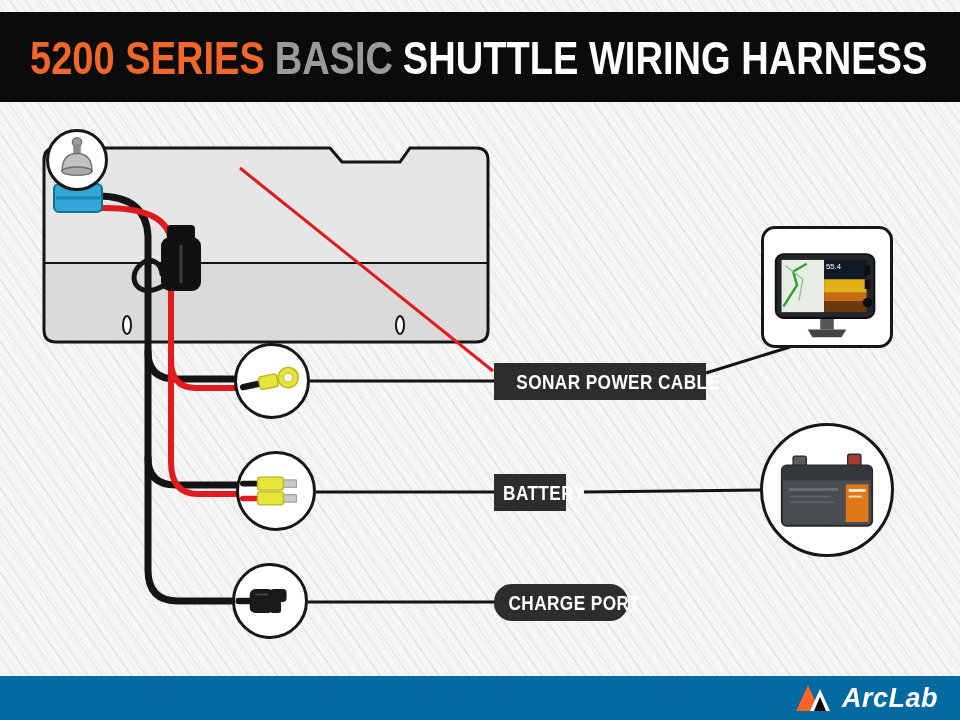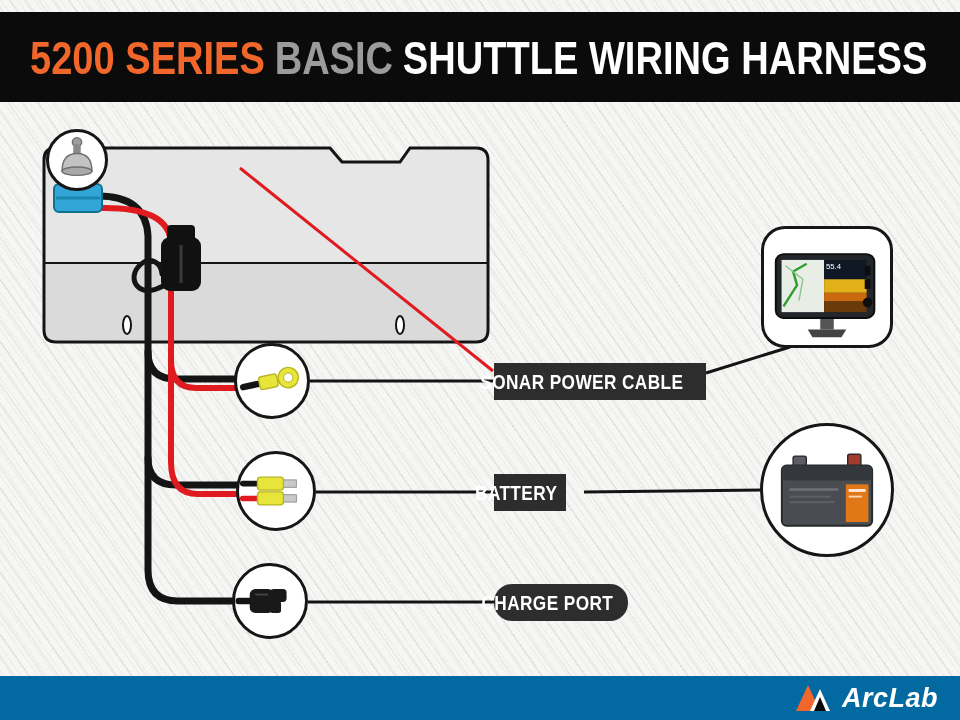--- a/index.html
+++ b/index.html
@@ -32,30 +32,30 @@
     position:absolute; background:#fff; border:3px solid #161616; border-radius:50%;
     display:flex; align-items:center; justify-content:center; z-index:3;
   }
   .suction { left:46px; top:129px; width:62px; height:62px; }
   .c1 { left:234px; top:343px; width:76px; height:76px; }
   .c2 { left:236px; top:451px; width:80px; height:80px; }
   .c3 { left:232px; top:563px; width:76px; height:76px; }
 
   .tag {
     position:absolute; height:37px; background:#2d2d2d; color:#fff;
-    display:flex; align-items:center; justify-content:flex-end; z-index:3;
+    display:flex; align-items:center; justify-content:flex-start; z-index:3;
   }
   .tag span { transform:scaleX(0.82); white-space:nowrap; font-size:21px; font-weight:700; letter-spacing:0.5px; }
   .tag-sonar   { left:494px; top:363px; width:212px; }
   .tag-battery { left:494px; top:474px; width:72px;  }
   .tag-charge  { left:494px; top:584px; width:134px;border-radius:18px; }
 
   .device-panel {
     position:absolute; left:761px; top:226px; width:132px; height:122px;
-    background:#fff; border:3px solid #161616; border-radius:24px; z-index:3;
+    background:#fff; border:3px solid #161616; border-radius:14px; z-index:3;
     display:flex; align-items:center; justify-content:center;
   }
   .battery-callout { left:760px; top:423px; width:134px; height:134px; }
 
   .footer {
     position:absolute; left:0; bottom:0; width:100%; height:44px; background:#0369a1;
     display:flex; align-items:center; justify-content:flex-end; padding-right:22px; gap:8px; z-index:5;
   }
   .brand { color:#fff; font-size:27px; font-weight:700; font-style:italic; letter-spacing:0.5px; }
 </style>

